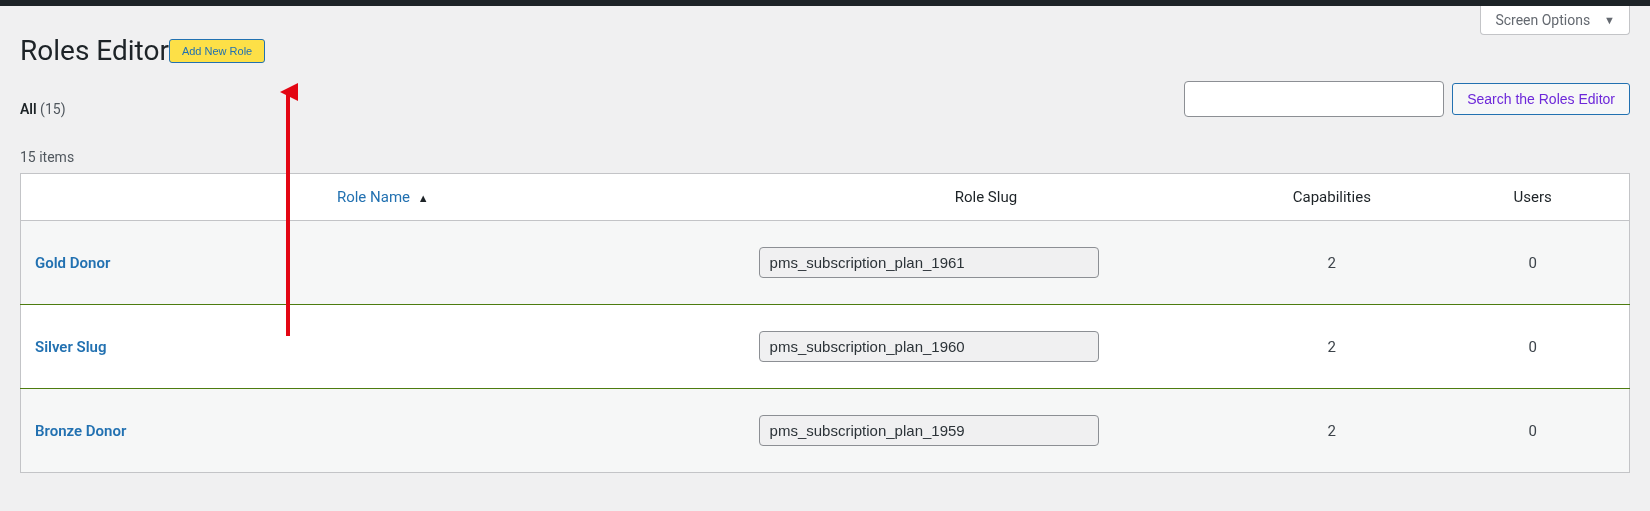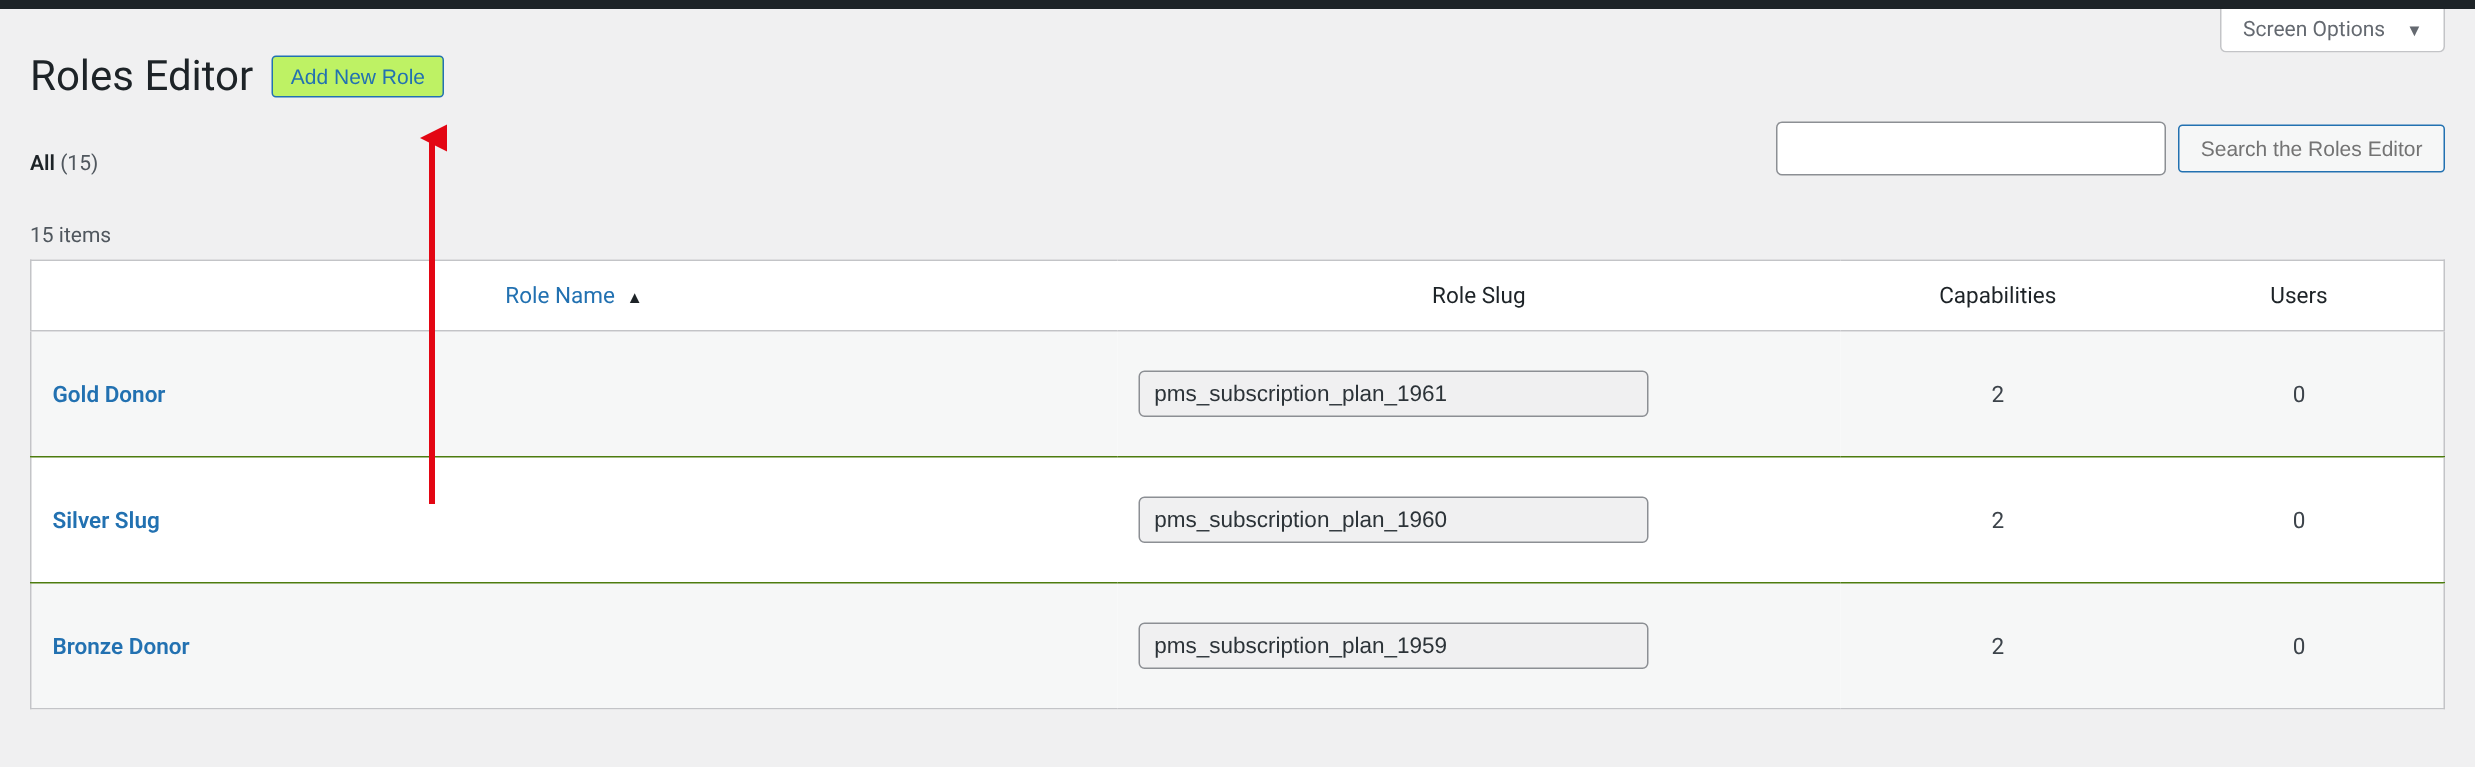--- a/index.html
+++ b/index.html
@@ -33,36 +33,35 @@
       display: flex;
       align-items: center;
       gap: 14px;
     }
     .screen-options-tab .caret {
       font-size: 11px;
     }
     .header-row {
       display: flex;
       align-items: center;
-      gap: 12px;
       padding-top: 28px;
       padding-bottom: 14px;
     }
     .page-title {
       font-size: 28px;
       font-weight: 400;
       color: #1d2327;
     }
     .add-new-button {
       border: 1px solid #2271b1;
-      background: #bef264;
+      background: #fde047;
       color: #2271b1;
       padding: 5px 12px;
       border-radius: 3px;
-      font-size: 14px;
+      font-size: 11px;
       cursor: pointer;
     }
     .filter-row {
       display: flex;
       justify-content: space-between;
       align-items: flex-end;
       padding-bottom: 12px;
     }
     .filter-left {
       font-size: 14px;
@@ -85,21 +84,21 @@
       border-radius: 4px;
       padding: 6px 8px;
       font-size: 14px;
       width: 260px;
       height: 36px;
       background: #fff;
     }
     .search-button {
       border: 1px solid #2271b1;
       background: #f6f7f7;
-      color: #737373;
+      color: #6d28d9;
       padding: 7px 14px;
       border-radius: 3px;
       font-size: 14px;
       cursor: pointer;
     }
     .items-count-row {
       font-size: 14px;
       color: #50575e;
       padding-bottom: 8px;
       padding-top: 20px;

